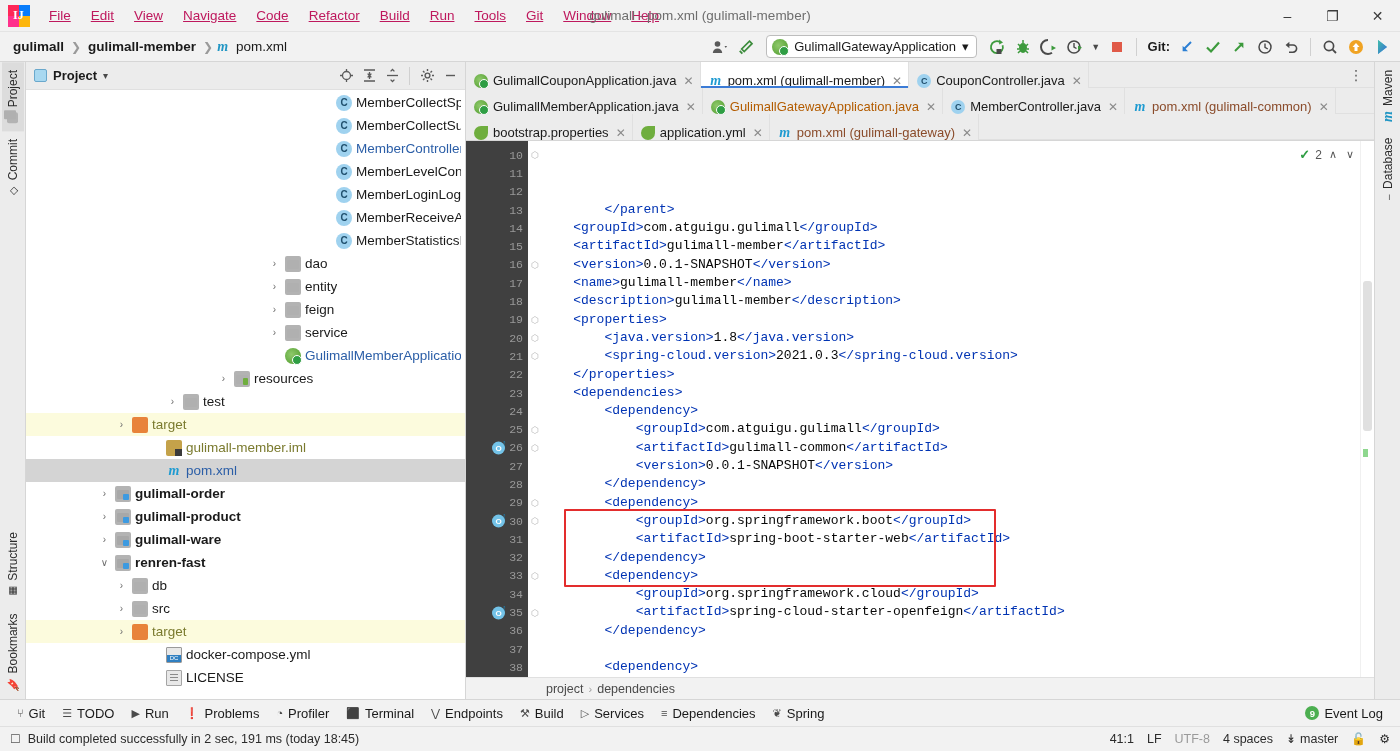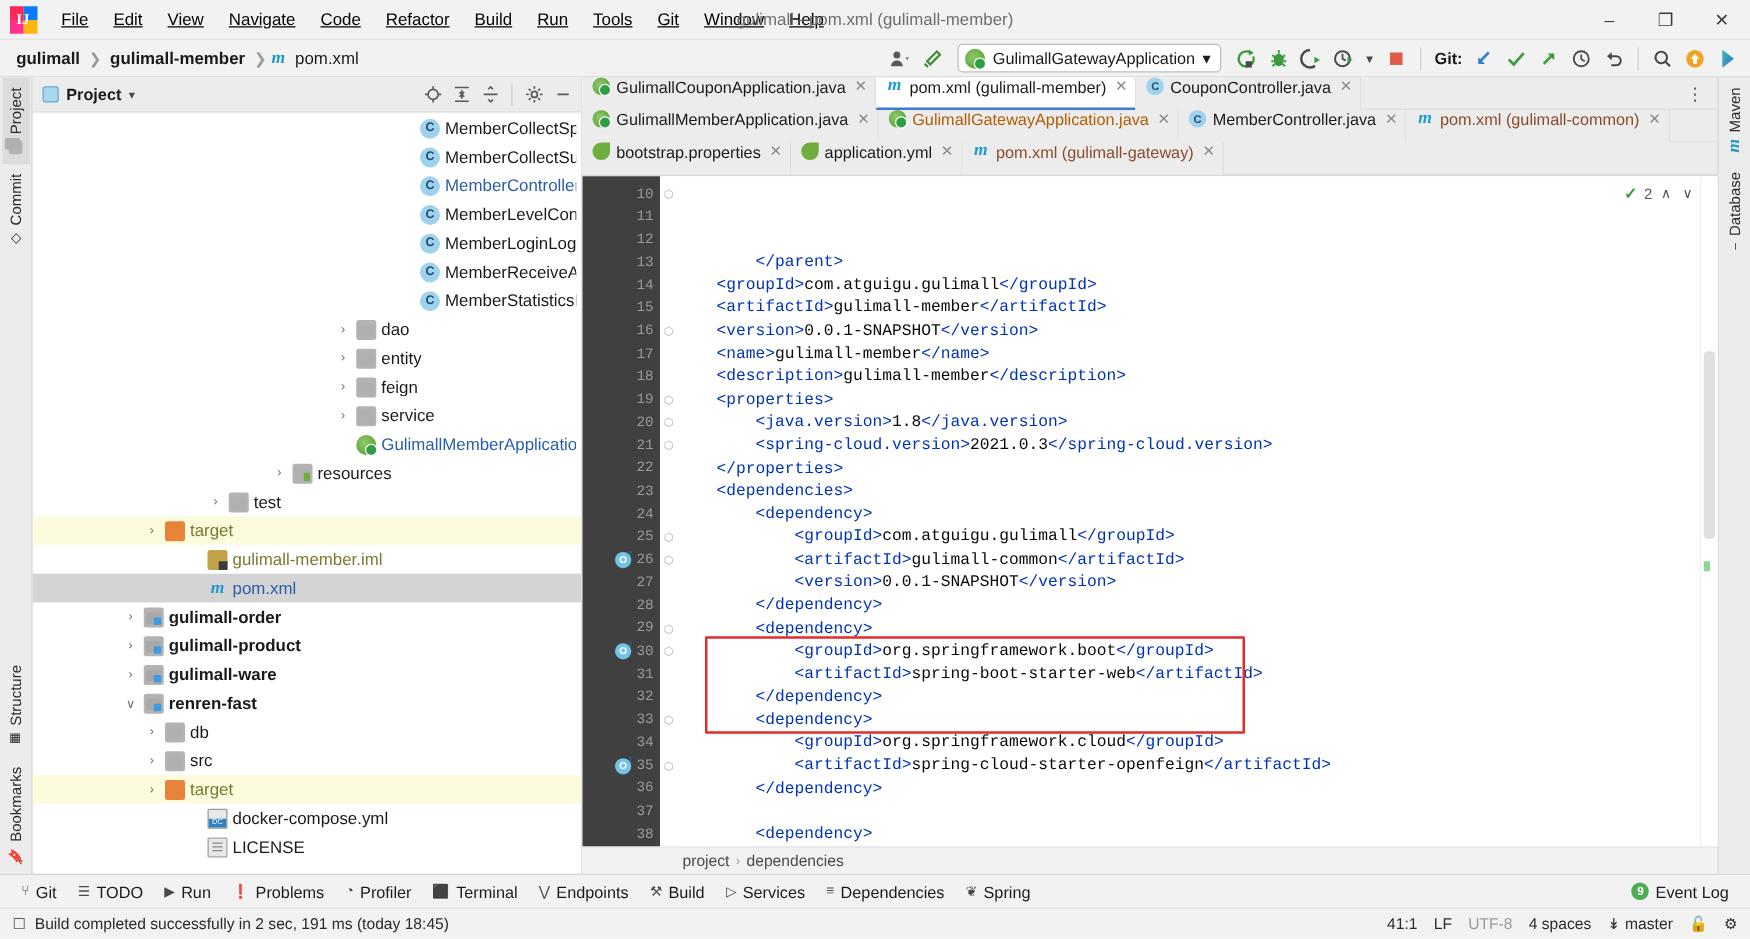--- a/index.html
+++ b/index.html
@@ -21,21 +21,21 @@
   }
   .app-logo { width: 22px; height: 22px; margin: 0 6px 0 8px; position: relative; flex: none; }
   .app-logo .q1,.app-logo .q2,.app-logo .q3,.app-logo .q4 { position: absolute; width: 11px; height: 11px; }
   .app-logo .q1 { left:0; top:0; background:#fe2857; }
   .app-logo .q2 { left:11px; top:0; background:#087cfa; }
   .app-logo .q3 { left:0; top:11px; background:#ff318c; }
   .app-logo .q4 { left:11px; top:11px; background:#fdb60d; }
   .app-logo .ij { position:absolute; left:5px; top:3px; color:#fff; font-weight:bold; font-size:12px; font-family:"Liberation Serif",serif; z-index:2;}
   .menubar { display: flex; align-items: center; gap: 2px; margin-left: 4px; }
   .menu-item {
-    padding: 4px 9px; font-size: 13.5px; color: #000000; cursor: default; border-radius: 3px;
+    padding: 4px 9px; font-size: 13.5px; color: #be185d; cursor: default; border-radius: 3px;
   }
   .menu-item u { text-decoration: underline; }
   .window-title {
     position: absolute; left: 0; right: 0; text-align: center;
     font-size: 13.5px; color: #6e6e6e; pointer-events: none;
   }
   .win-ctrls { margin-left: auto; display: flex; height: 32px; }
   .win-btn { width: 45px; display: flex; align-items: center; justify-content: center; color: #3c3c3c; font-size: 14px; }
 
   
@@ -127,21 +127,21 @@
   .ic-docker { background:#e8e8e8; border:1px solid #9a9a9a; border-radius:1px; }
   .ic-docker::after{content:"D";position:absolute;left:0;bottom:0;right:0;font-size:6px;background:#2f7fc1;color:#fff;text-align:center;line-height:7px;}
   .ic-txt { background:#e8e8e8; border:1px solid #a5a5a5; border-radius:1px;}
   .ic-txt::after{content:"";position:absolute;left:3px;top:3px;right:3px;height:1px;background:#8a8a8a;box-shadow:0 3px 0 #8a8a8a,0 6px 0 #8a8a8a;}
 
   
   .editor-area { flex: 1; display: flex; flex-direction: column; min-width: 0; background: #fff; }
   .tabrows { background: #ececec; flex: none; border-bottom: 1px solid #d6d6d6; }
   .tabrow { display: flex; align-items: stretch; height: 26px; }
   .etab {
-    display: flex; align-items: flex-start; gap: 5px; padding: 0 6px 0 8px;
+    display: flex; align-items: flex-end; gap: 5px; padding: 0 6px 0 8px;
     font-size: 13px; background: #ececec; border-right: 1px solid #e0e0e0;
     white-space: nowrap; position: relative; color:#1a1a1a;
   }
   .etab.active { background: #fff; }
   .etab.active::after {
     content: ""; position: absolute; left: 0; right: 0; bottom: 0; height: 2px; background: #3b7bd6;
   }
   .etab .x { color: #8a8a8a; font-size: 12px; margin-left: 2px; }
   .etab .tname.orange { color: #b35c00; }
   .etab .tname.brown { color: #8a4b2a; }

